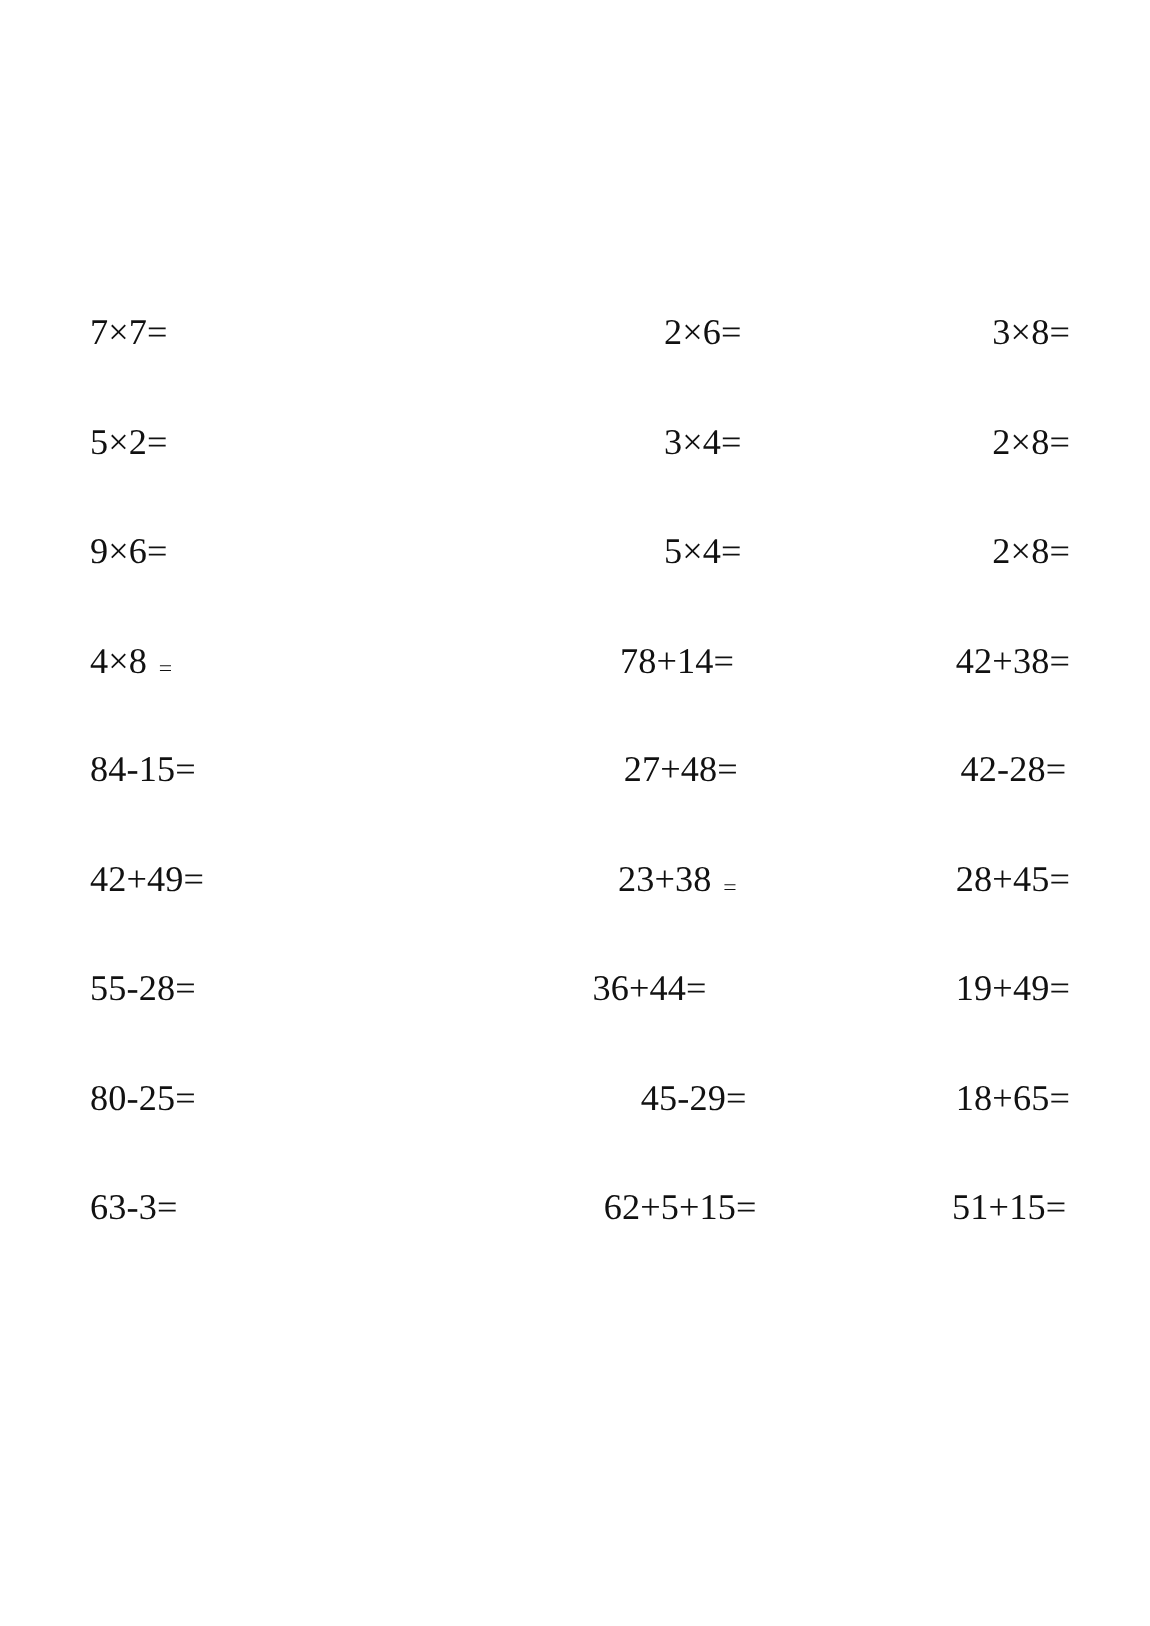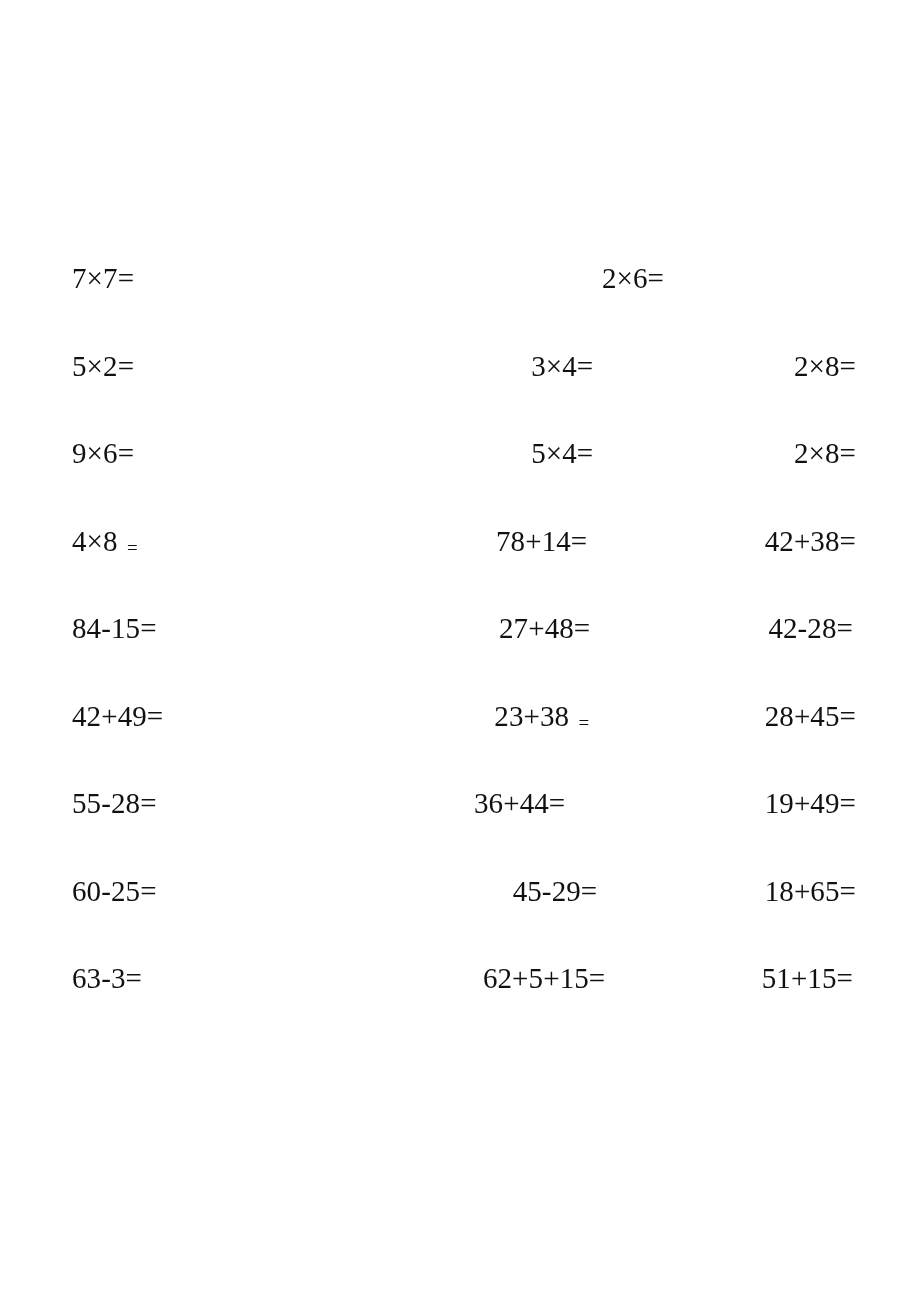--- a/index.html
+++ b/index.html
@@ -56,21 +56,20 @@
     width: 300px;
     text-align: left;
     padding-left: 8px;
   }
 
   
   .col-2 {
     width: 260px;
     text-align: right;
     padding-right: 28px;
-    margin-top: 12px;
   }
 
   
   .col-3 {
     width: 232px;
     text-align: right;
     padding-right: 0px;
   }
 
   
@@ -92,20 +91,21 @@
 </head>
 <body>
 
 <div id="worksheet">
 
   <div id="problem-grid">
 
     <div class="problem-row">
       <span class="cell col-1"><span>7×7=</span><span class="eq-small"></span></span>
       <span class="cell col-2"><span>2×6=</span><span class="eq-small"></span></span>
+      <span class="cell col-3"><span>3×8=</span><span class="eq-small"></span></span>
     </div>
 
     <div class="problem-row">
       <span class="cell col-1"><span>5×2=</span><span class="eq-small"></span></span>
       <span class="cell col-2"><span>3×4=</span><span class="eq-small"></span></span>
       <span class="cell col-3"><span>2×8=</span><span class="eq-small"></span></span>
     </div>
 
     <div class="problem-row">
       <span class="cell col-1"><span>9×6=</span><span class="eq-small"></span></span>
@@ -131,21 +131,21 @@
       <span class="cell col-3"><span>28+45=</span><span class="eq-small"></span></span>
     </div>
 
     <div class="problem-row">
       <span class="cell col-1"><span>55-28=</span><span class="eq-small"></span></span>
       <span class="cell col-2 nudge-l28"><span>36+44=</span><span class="eq-small"></span></span>
       <span class="cell col-3"><span>19+49=</span><span class="eq-small"></span></span>
     </div>
 
     <div class="problem-row">
-      <span class="cell col-1"><span>60-25=</span><span class="eq-small"></span></span>
+      <span class="cell col-1"><span>80-25=</span><span class="eq-small"></span></span>
       <span class="cell col-2 nudge-r4"><span>45-29=</span><span class="eq-small"></span></span>
       <span class="cell col-3"><span>18+65=</span><span class="eq-small"></span></span>
     </div>
 
 
     <div class="problem-row">
       <span class="cell col-1"><span>63-3=</span><span class="eq-small"></span></span>
       <span class="cell col-2 nudge-r12"><span>62+5+15=</span><span class="eq-small"></span></span>
       <span class="cell col-3 nudge-l3"><span>51+15=</span><span class="eq-small"></span></span>
     </div>

